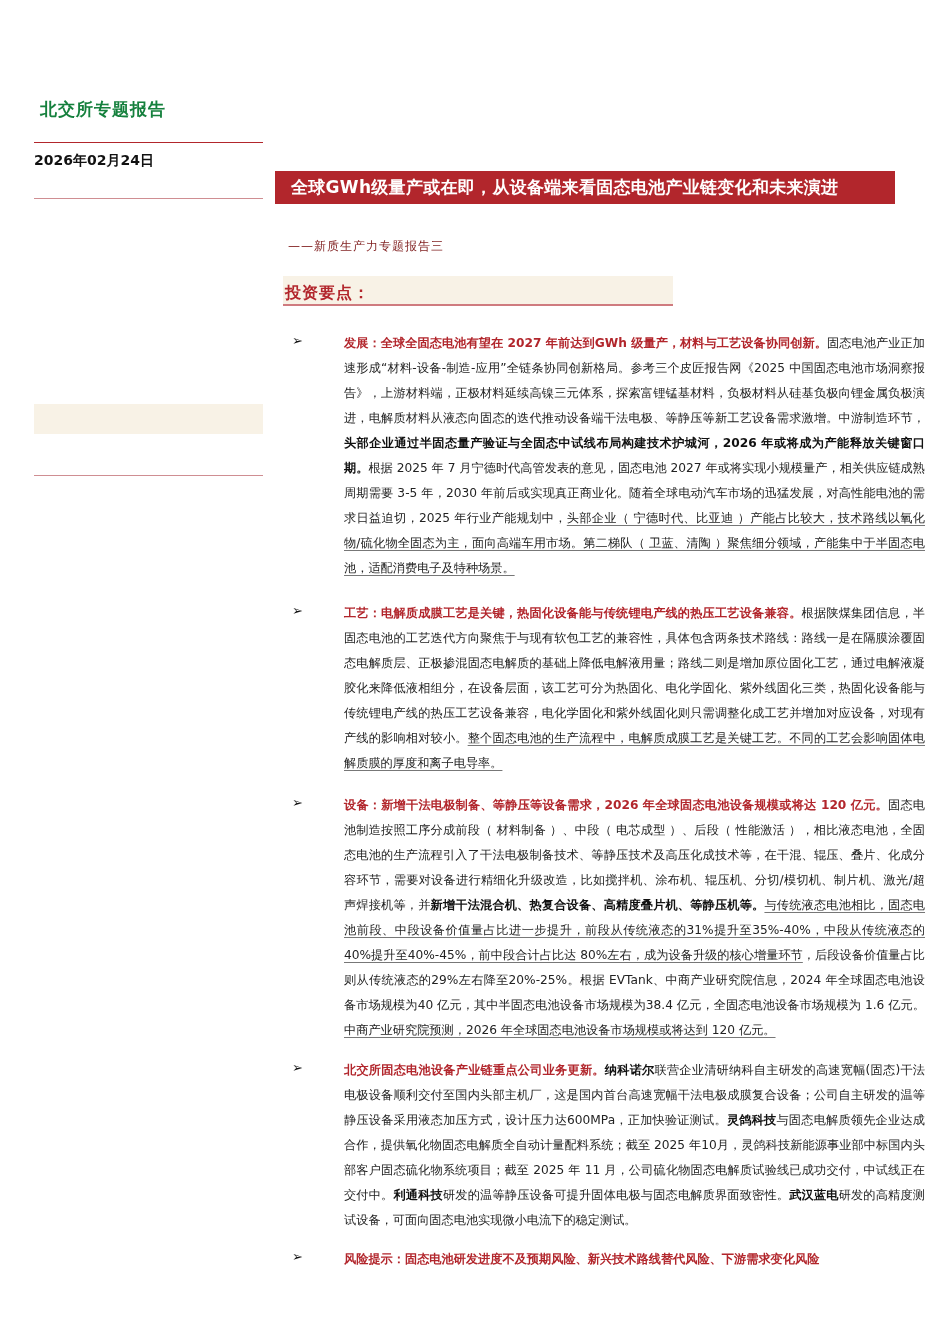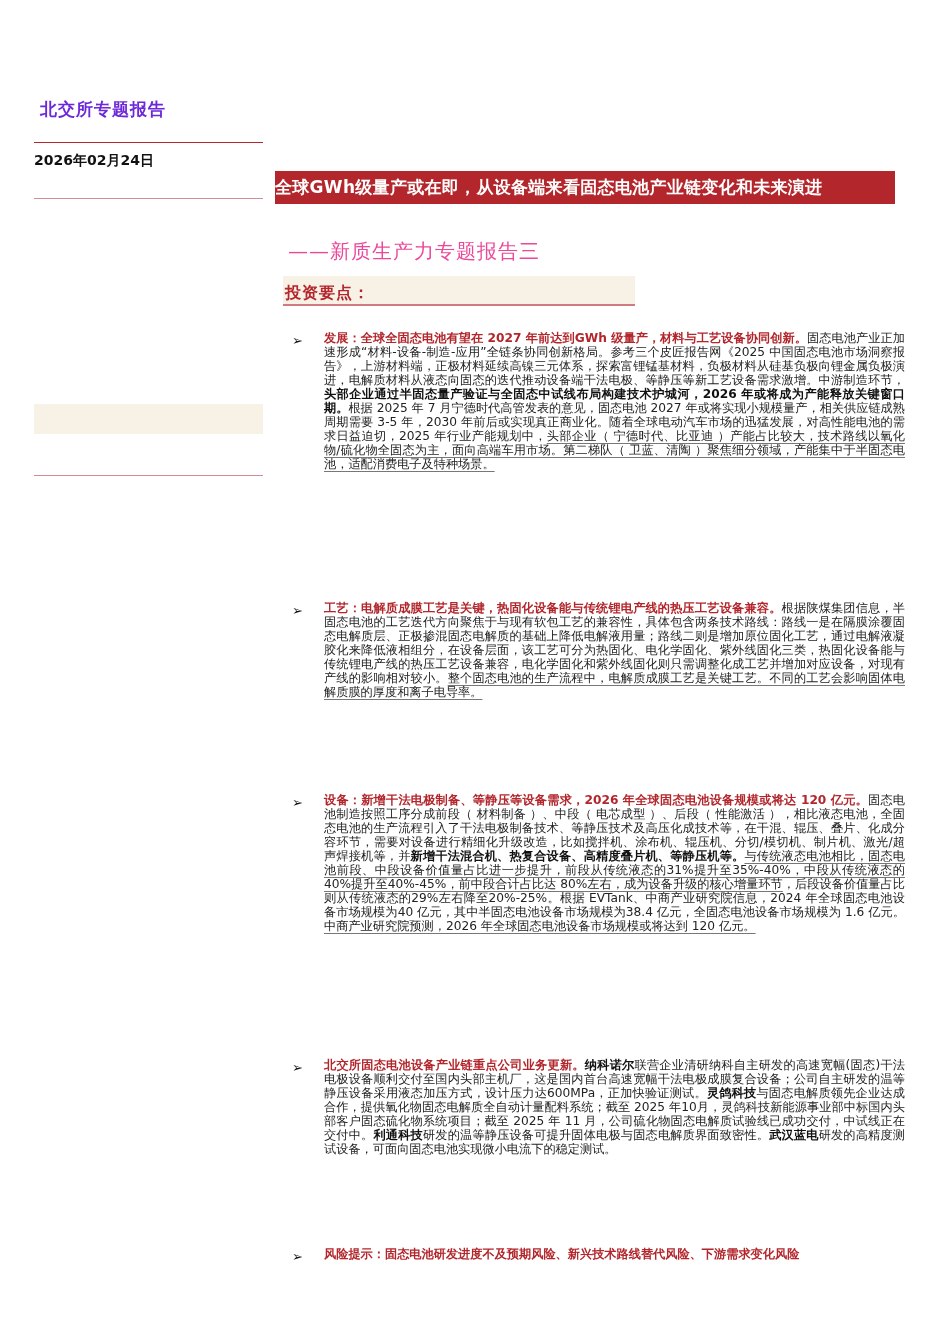--- a/index.html
+++ b/index.html
@@ -3,62 +3,62 @@
   <meta charset="utf-8">
   <style>
     html, body { margin: 0; padding: 0; background: #ffffff; }
     body {
       width: 950px; height: 1341px; position: relative; overflow: hidden;
       font-family: "DejaVu Sans", "Liberation Sans", sans-serif;
       color: #222;
     }
     .left-title {
       position: absolute; left: 40px; top: 98px;
-      font-size: 17px; font-weight: bold; color: #6d28d9; letter-spacing: 1px;
+      font-size: 17px; font-weight: bold; color: #15803d; letter-spacing: 1px;
     }
     .left-rule {
       position: absolute; left: 34px; width: 229px; height: 0;
       border-top: 1.5px solid #b2262c;
     }
     .left-rule.light { border-top: 1.5px solid #cf8e92; }
     .left-date {
       position: absolute; left: 34px; top: 152px;
       font-size: 14px; font-weight: bold; color: #111;
     }
     .left-box {
       position: absolute; left: 34px; top: 404px; width: 229px; height: 30px;
       background: #f8f2e6;
     }
     .main-banner {
       position: absolute; left: 275px; top: 171px; width: 620px; height: 33px;
       background: #b2262c; color: #fff;
       font-size: 17px; font-weight: bold; line-height: 33px;
-      padding-left: 0; box-sizing: border-box; white-space: nowrap; letter-spacing: 0.3px;
+      padding-left: 16px; box-sizing: border-box; white-space: nowrap; letter-spacing: 0.3px;
     }
     .subtitle {
       position: absolute; left: 288px; top: 238px;
-      font-size: 20px; color: #ec4899; letter-spacing: 1px;
+      font-size: 12px; color: #7f1d1d; letter-spacing: 1px;
     }
     .key-header {
-      position: absolute; left: 283px; top: 276px; width: 352px; height: 30px;
+      position: absolute; left: 283px; top: 276px; width: 390px; height: 30px;
       background: #f8f2e6; border-bottom: 2px solid #cf7b7f; box-sizing: border-box;
     }
     .key-header span {
       position: absolute; left: 2px; top: 7px;
       font-size: 16px; font-weight: bold; color: #b2262c; letter-spacing: 1px;
     }
     .bullet {
       position: absolute; left: 292px; width: 620px;
     }
     .bullet .arrow {
       position: absolute; left: 0; top: 2px; font-size: 13px; color: #111;
     }
     .bullet .body {
-      position: absolute; left: 32px; width: 581px;
-      font-size: 12.2px; line-height: 14px; color: #222; text-align: justify;
+      position: absolute; left: 52px; width: 581px;
+      font-size: 12.2px; line-height: 25px; color: #222; text-align: justify;
     }
     .red-b { color: #b2262c; font-weight: bold; }
     .b { font-weight: bold; color: #111; }
     .u { text-decoration: underline; text-decoration-color: #777; text-underline-offset: 3px; }
   </style>
 </head>
 <body>
 
 <div class="left-title">北交所专题报告</div>
 <div class="left-rule" style="top:142px"></div>

